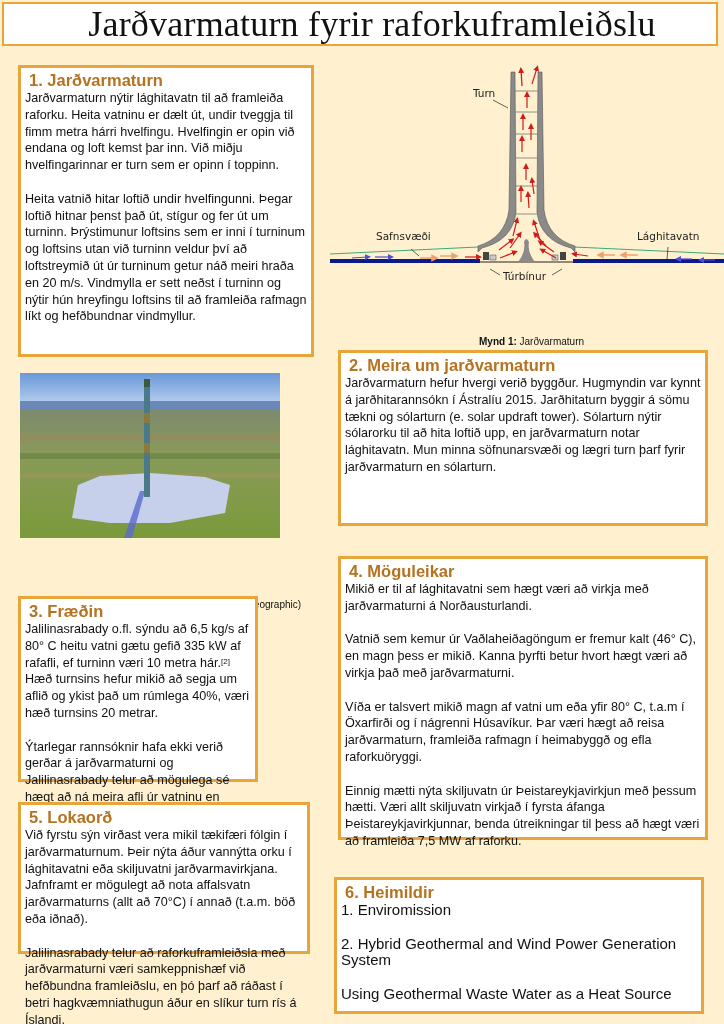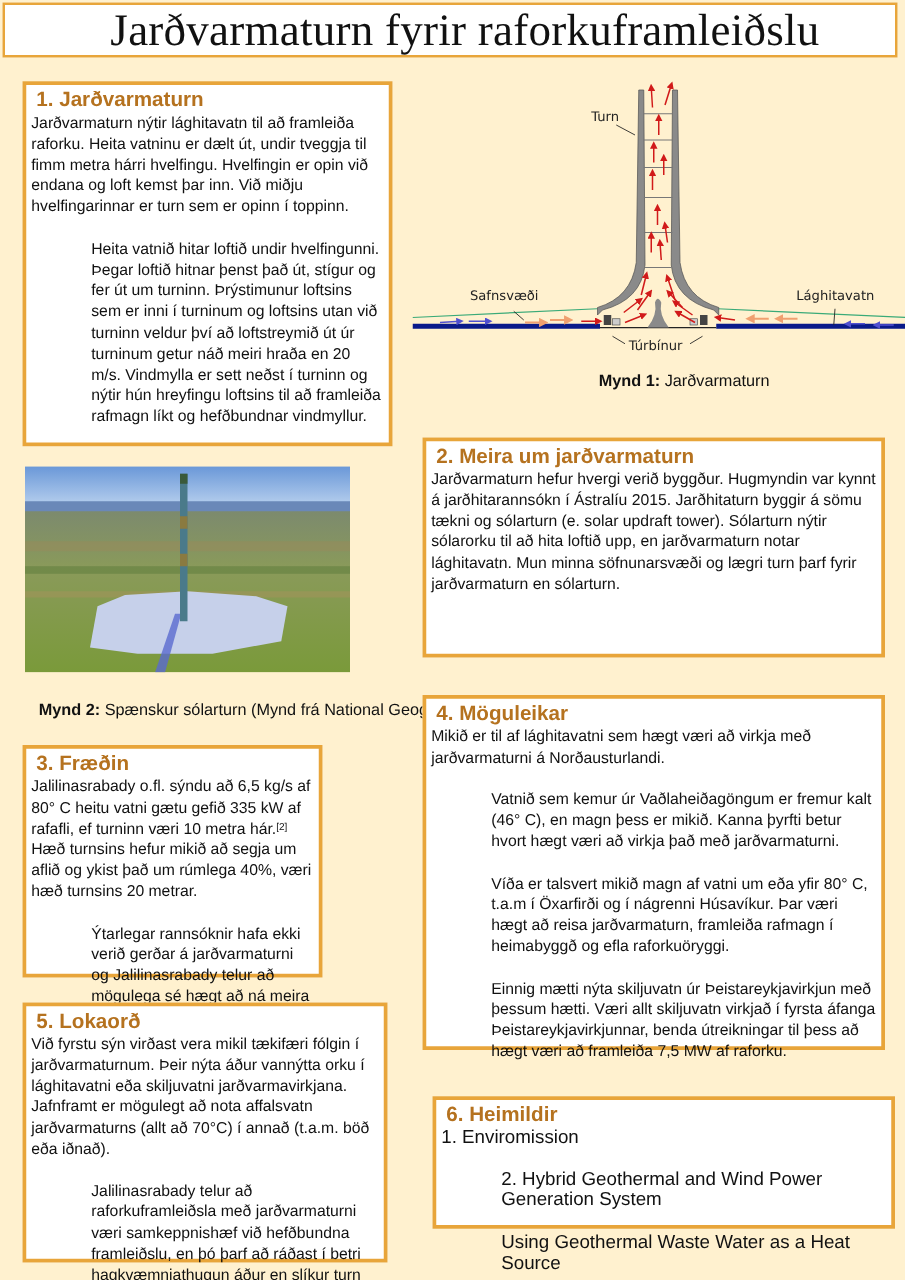--- a/index.html
+++ b/index.html
@@ -21,23 +21,23 @@
   .panel {
     position:absolute; background:#fff; border:3px solid #e8a53a;
     box-sizing:border-box; padding:2px 4px 4px 4px;
   }
   .panel h2 {
     margin:0 0 0 4px; font-size:16.5px; font-weight:bold; color:#b5721f; line-height:20px;
   }
   .panel p {
     margin:0; font-size:12.6px; line-height:16.8px;
   }
-  .panel p + p { margin-top:16.8px;margin-left:48px; }
+  .panel p + p { margin-top:16.8px; }
   sup { font-size:8px; vertical-align:top; position:relative; top:-1px; }
-  .caption { position:absolute; font-size:13px; color:#111; }
+  .caption { position:absolute; font-size:10px; color:#111;margin-top:39px; }
   .caption b { font-weight:bold; }
   .photo {
     position:absolute; left:20px; top:373px; width:260px; height:165px; overflow:hidden;
   }
   .diagram { position:absolute; left:330px; top:62px; width:394px; height:240px; }
   .refs p { margin:0; font-size:15px; line-height:16.8px; }
 </style>
 </head>
 <body>
 
@@ -193,25 +193,25 @@
 </div>
 
 <div class="panel" style="left:338px; top:556px; width:370px; height:284px;">
   <h2>4. Möguleikar</h2>
   <p>Mikið er til af lághitavatni sem hægt væri að virkja með jarðvarmaturni á Norðausturlandi.</p>
   <p>Vatnið sem kemur úr Vaðlaheiðagöngum er fremur kalt (46° C), en magn þess er mikið. Kanna þyrfti betur hvort hægt væri að virkja það með jarðvarmaturni.</p>
   <p>Víða er talsvert mikið magn af vatni um eða yfir 80° C, t.a.m í Öxarfirði og í nágrenni Húsavíkur. Þar væri hægt að reisa jarðvarmaturn, framleiða rafmagn í heimabyggð og efla raforkuöryggi.</p>
   <p>Einnig mætti nýta skiljuvatn úr Þeistareykjavirkjun með þessum hætti. Væri allt skiljuvatn virkjað í fyrsta áfanga Þeistareykjavirkjunnar, benda útreikningar til þess að hægt væri að framleiða 7,5 MW af raforku.</p>
 </div>
 
-<div class="panel" style="left:18px; top:802px; width:292px; height:208px;">
+<div class="panel" style="left:18px; top:802px; width:292px; height:152px;">
   <h2>5. Lokaorð</h2>
   <p>Við fyrstu sýn virðast vera mikil tækifæri fólgin í jarðvarmaturnum. Þeir nýta áður vannýtta orku í lághitavatni eða skiljuvatni jarðvarmavirkjana. Jafnframt er mögulegt að nota affalsvatn jarðvarmaturns (allt að 70°C) í annað (t.a.m. böð eða iðnað).</p>
   <p>Jalilinasrabady telur að raforkuframleiðsla með jarðvarmaturni væri samkeppnishæf við hefðbundna framleiðslu, en þó þarf að ráðast í betri hagkvæmniathugun áður en slíkur turn rís á Íslandi.</p>
 </div>
 
-<div class="panel refs" style="left:346px; top:877px; width:370px; height:106px;">
+<div class="panel refs" style="left:334px; top:877px; width:370px; height:137px;">
   <h2>6. Heimildir</h2>
   <p>1. Enviromission</p>
   <p>2. Hybrid Geothermal and Wind Power Generation System</p>
   <p>Using Geothermal Waste Water as a Heat Source</p>
 
 </div>
 
 </body></html>

